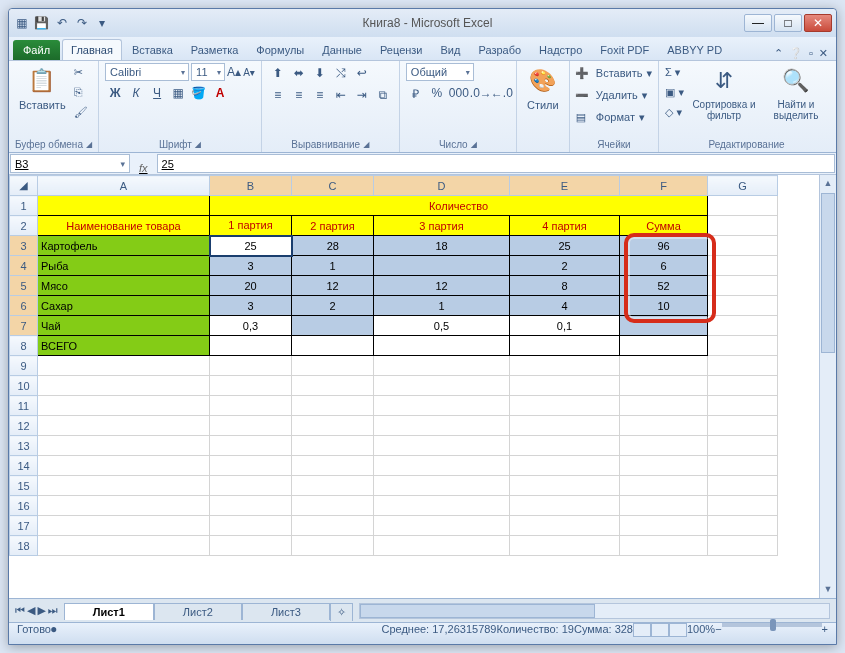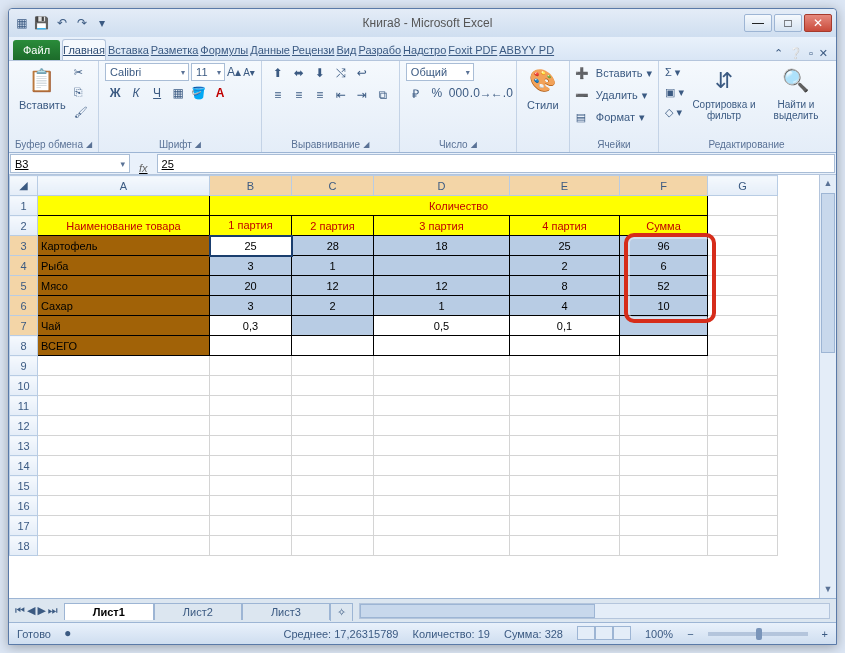--- a/index.html
+++ b/index.html
@@ -11,21 +11,21 @@
 .titlebar .ql { display: flex; gap: 2px; align-items: center; }
 .titlebar .ql span { display: inline-flex; width: 18px; height: 18px; align-items: center; justify-content: center; color: #3b5a82; cursor: default; }
 .titlebar .title { flex: 1; text-align: center; color: #555; }
 .titlebar .winbtns { display: flex; gap: 2px; }
 .titlebar .winbtns span { width: 28px; height: 18px; display: inline-flex; align-items: center; justify-content: center; border: 1px solid #9db5d4; border-radius: 2px; background: linear-gradient(#f5f9fd,#d7e4f2); }
 .titlebar .winbtns .close { background: linear-gradient(#e68a7e,#c94b3b); color: #fff; border-color: #a53a2c; }
 
 
 .tabs { height: 24px; background: linear-gradient(#e9f1fb,#d9e6f5); display: flex; align-items: flex-end; padding: 0 4px; gap: 2px; border-bottom: 1px solid #b4c5dc; font-size: 11px; }
 .tabs .file { background: linear-gradient(#2a8c3a,#1c6b2a); color: #fff; padding: 4px 10px; border-radius: 3px 3px 0 0; }
-.tabs .tab { padding: 4px 0; color: #3b5a82; cursor: default; text-decoration: underline; }
+.tabs .tab { padding: 4px 8px; color: #3b5a82; cursor: default; }
 .tabs .tab.active { background: #f5f9fd; border: 1px solid #b4c5dc; border-bottom: none; border-radius: 3px 3px 0 0; color: #2b4a72; }
 .tabs .help { margin-left: auto; display: flex; gap: 6px; color: #3b5a82; padding-right: 4px; }
 
 
 .ribbon { height: 92px; background: linear-gradient(#f5f9fd,#e4edf8); border-bottom: 1px solid #9db5d4; display: flex; }
 .group { border-right: 1px solid #c4d3e6; padding: 2px 6px 2px 6px; display: flex; flex-direction: column; height: 100%; }
 .group .lbl { text-align: center; font-size: 10px; color: #5a7296; margin-top: auto; padding-top: 2px; display: flex; align-items: center; justify-content: center; gap: 3px; }
 .group .lbl .dlg { font-size: 8px; }
 .group .body { flex: 1; display: flex; gap: 4px; align-items: flex-start; }
 .bigbtn { display: flex; flex-direction: column; align-items: center; gap: 2px; padding: 2px 4px; color: #3b5a82; }
@@ -53,40 +53,40 @@
 .grid thead th { background: linear-gradient(#f5f9fd,#e4edf8); color: #3b5a82; font-weight: normal; text-align: center; border-color: #b8cce4; }
 .grid .rowhdr { background: linear-gradient(#f5f9fd,#e4edf8); color: #3b5a82; text-align: center; width: 28px; border-color: #b8cce4; }
 .grid .colA { width: 172px; }
 .grid .colB, .grid .colC { width: 82px; }
 .grid .colD { width: 136px; }
 .grid .colE { width: 110px; }
 .grid .colF { width: 88px; }
 .grid .colG { width: 70px; }
 
 .yellow { background: #ffff00; color: #c00000; text-align: center; font-weight: normal; }
-.green { background: #a16207; }
+.green { background: #84cc16; }
 .sel { background: #b8cce4; text-align: center; }
 .cell { text-align: center; }
 .labelcell { text-align: left; }
 .rowhdr.selhdr, thead th.selhdr { background: #f3d5a7; }
 .active-cell { background: #fff !important; border: 2px solid #1a3e6e !important; }
 .tblborder td { border: 1px solid #000; }
 
 .redframe { position: absolute; border: 4px solid #d62c1a; border-radius: 10px; pointer-events: none; box-shadow: 0 0 0 2px rgba(255,255,255,0.4) inset; }
 
 
 .sheettabs { height: 24px; background: #dce6f0; display: flex; align-items: center; border-top: 1px solid #9db5d4; font-size: 11px; }
 .sheettabs .nav { display: flex; gap: 2px; padding: 0 6px; color: #3b5a82; }
 .sheettabs .sheet { padding: 2px 28px; border: 1px solid #9db5d4; border-bottom: none; background: #dce6f0; color: #3b5a82; position: relative; top: 1px; }
 .sheettabs .sheet.active { background: #fff; font-weight: bold; color: #000; }
 .sheettabs .scroll { flex: 1; margin: 0 6px; height: 16px; background: #e4edf8; border: 1px solid #b4c5dc; position: relative; }
 .sheettabs .scroll .thumb { position: absolute; left: 0; top: 0; bottom: 0; width: 50%; background: #c8d8ec; border: 1px solid #9db5d4; }
 
 
-.statusbar { height: 22px; background: linear-gradient(#e9f1fb,#cfdef0); border-top: 1px solid #9db5d4; display: flex; align-items: center; padding: 0 8px; font-size: 11px; color: #3b5a82; gap: 14px; }
+.statusbar { height: 22px; background: linear-gradient(#e9f1fb,#cfdef0); border-top: 1px solid #9db5d4; display: flex; padding: 0 8px; font-size: 11px; color: #3b5a82; }
 .statusbar .spacer { flex: 1; }
 .statusbar .views span { display: inline-block; width: 18px; height: 14px; border: 1px solid #9db5d4; background: #e4edf8; }
 .statusbar .zoomslider { width: 100px; height: 4px; background: #b4c5dc; position: relative; }
 .statusbar .zoomslider .th { position: absolute; left: 48%; top: -4px; width: 6px; height: 12px; background: #7a95ba; border-radius: 2px; }
 
 .vscroll { position: absolute; right: 0; top: 0; bottom: 0; width: 17px; background: #e4edf8; border-left: 1px solid #b4c5dc; }
 .vscroll .thumb { position: absolute; top: 18px; height: 160px; left: 1px; right: 1px; background: #c8d8ec; border: 1px solid #9db5d4; }
 .vscroll .arr { position: absolute; left: 0; right: 0; height: 17px; text-align: center; color: #5a7296; font-size: 9px; line-height: 17px; }
 .vscroll .arr.up { top: 0; } .vscroll .arr.dn { bottom: 0; }
 </style>

